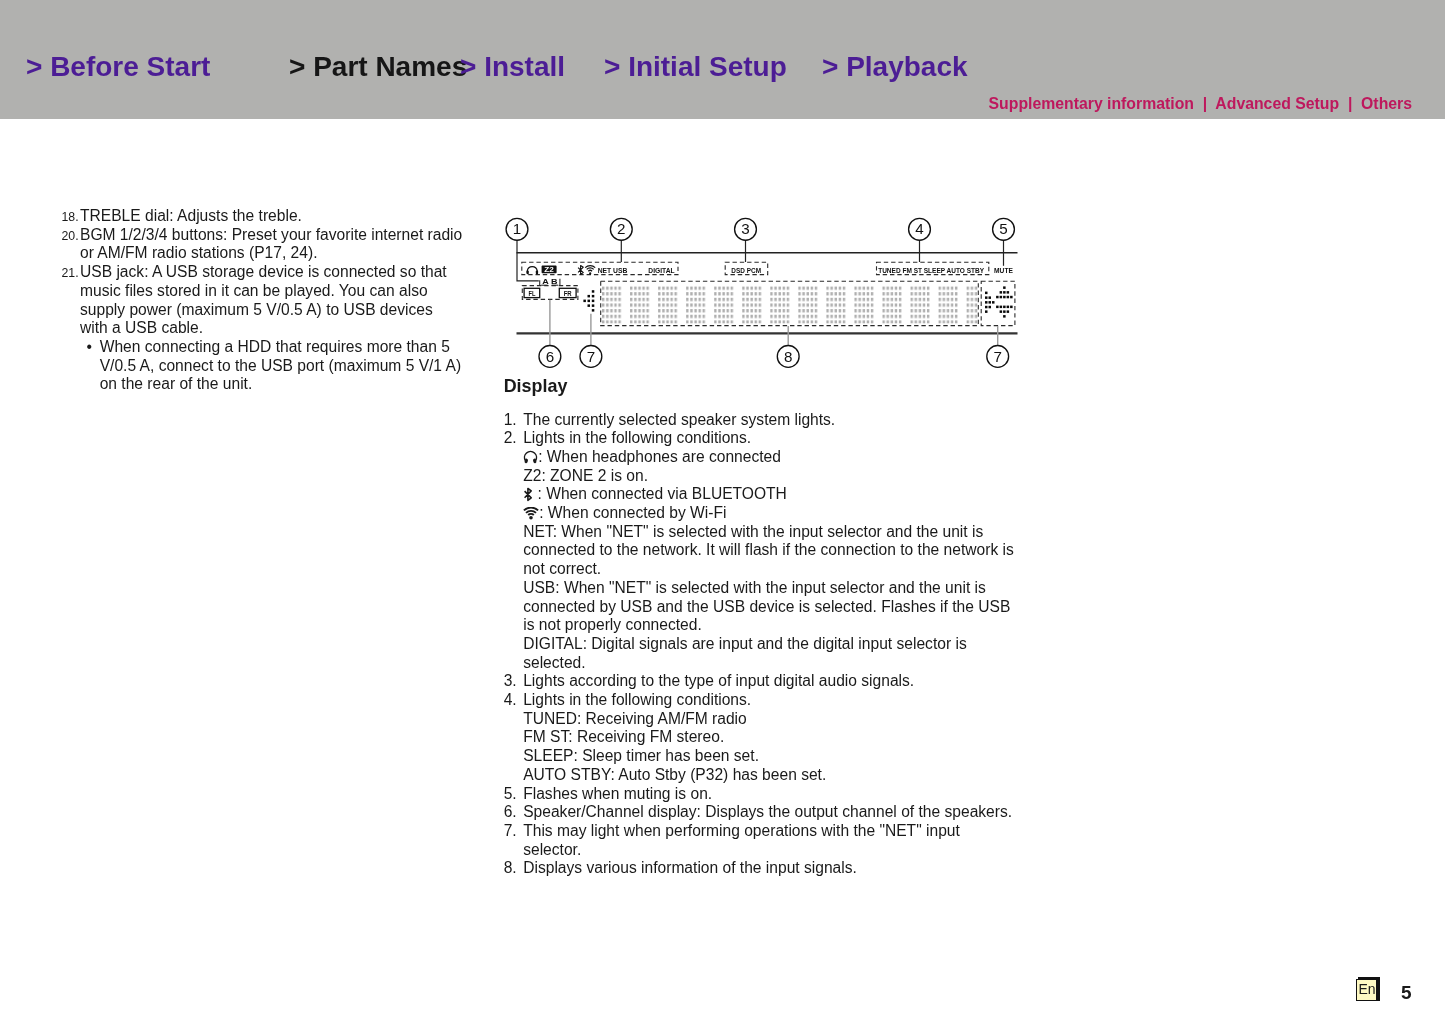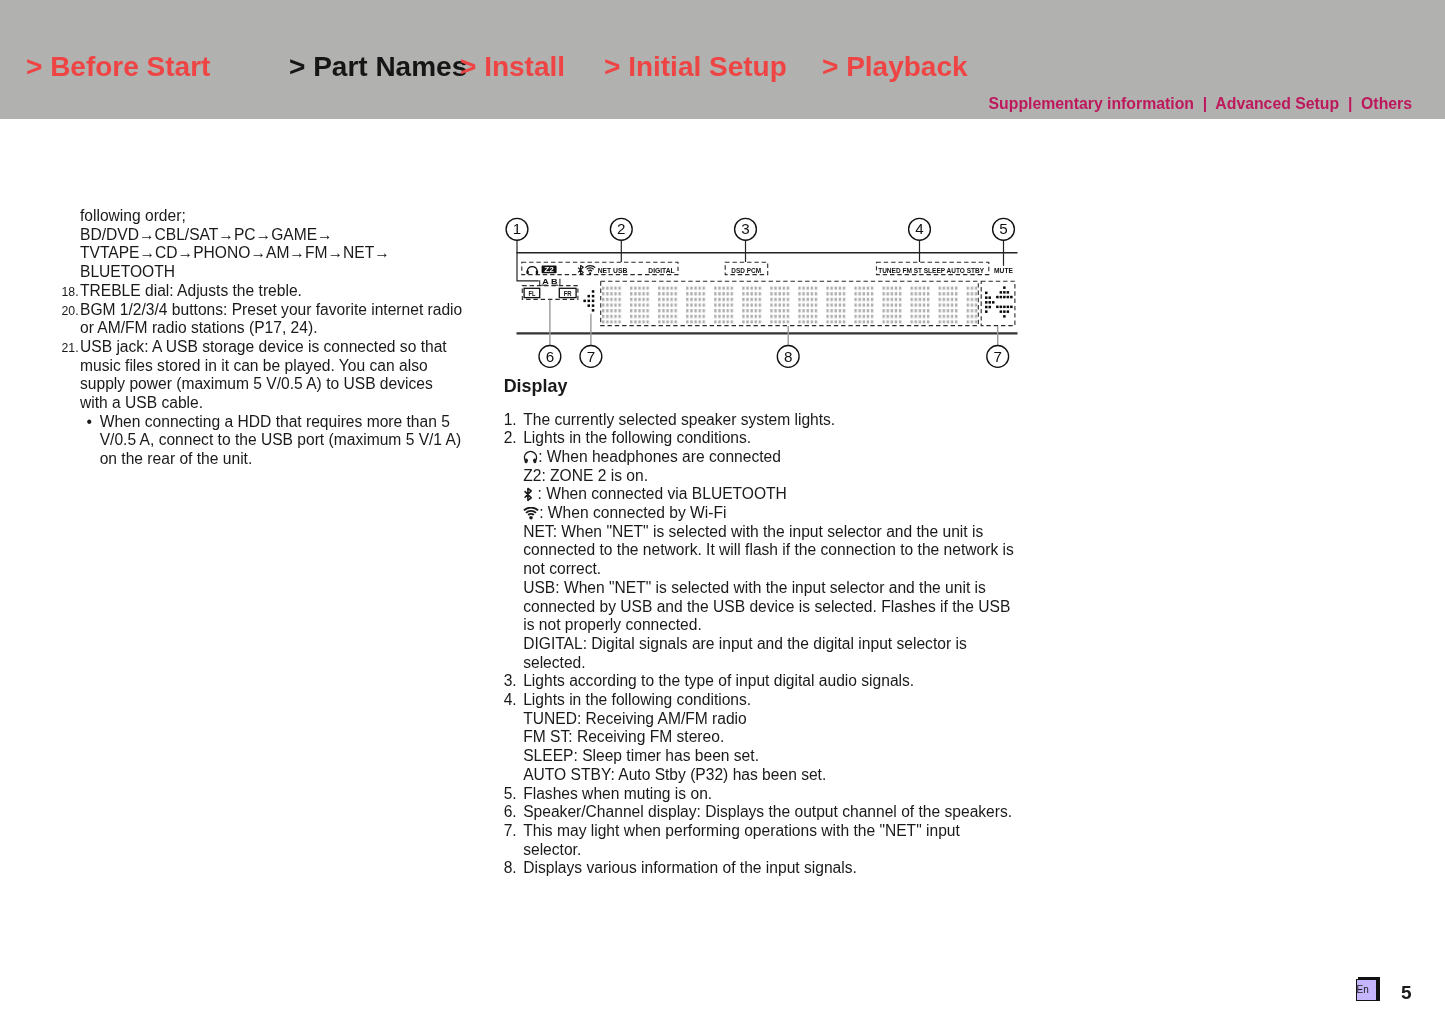--- a/index.html
+++ b/index.html
@@ -1,40 +1,39 @@
 <!DOCTYPE html>
 <html><head><meta charset="utf-8">
 <style>
 html,body{margin:0;padding:0;}
 body{width:1445px;height:1023px;position:relative;background:#fff;
      font-family:"Liberation Sans",sans-serif;color:#1a1a1a;overflow:hidden;}
 .abs{position:absolute;}
 #band{left:0;top:0;width:1445px;height:119px;background:#b1b1af;}
-.nav{top:51px;font-size:28px;font-weight:bold;color:#ef4444;white-space:pre;}
+.nav{top:51px;font-size:28px;font-weight:bold;color:#4c1d95;white-space:pre;}
 .nav.cur{color:#161616;margin-left:42px;}
 #nav2{top:95px;right:33px;font-size:15.8px;font-weight:bold;color:#be185d;white-space:pre;}
 #lcol{left:80px;top:207.0px;font-size:15.6px;line-height:18.7px;width:420px;}
 #rcol{left:523.2px;top:410.5px;font-size:15.6px;line-height:18.7px;width:510px;}
 #dhead{left:503.7px;top:375.9px;font-size:17.9px;font-weight:bold;}
 .it{position:relative;}
 .n17{position:absolute;left:-18.5px;top:1.2px;font-size:12.3px;line-height:18.7px;}
 .n1{position:absolute;left:-19.5px;top:0;}
 .bul{position:absolute;left:-13.2px;top:0;}
 svg text{font-family:"Liberation Sans",sans-serif;}
 </style></head>
 <body>
 <div class="abs" id="band"></div>
 <div class="abs nav" style="left:26px;">&gt; Before Start</div>
 <div class="abs nav cur" style="left:247px;">&gt; Part Names</div>
 <div class="abs nav" style="left:460px;">&gt; Install</div>
 <div class="abs nav" style="left:604px;">&gt; Initial Setup</div>
 <div class="abs nav" style="left:822px;text-align:center;">&gt; Playback</div>
 <div class="abs" id="nav2">Supplementary information  |  Advanced Setup  |  Others</div>
 <div class="abs" id="lcol">
-<div>following order;<br>BD/DVD→CBL/SAT→PC→GAME→<br>TVTAPE→CD→PHONO→AM→FM→NET→<br>BLUETOOTH</div>
 <div class="it"><span class="n17">18.</span>TREBLE dial: Adjusts the treble.</div>
 <div class="it"><span class="n17">20.</span>BGM 1/2/3/4 buttons: Preset your favorite internet radio<br>or AM/FM radio stations (P17, 24).</div>
 <div class="it"><span class="n17">21.</span>USB jack: A USB storage device is connected so that<br>music files stored in it can be played. You can also<br>supply power (maximum 5 V/0.5 A) to USB devices<br>with a USB cable.</div>
 <div class="it" style="margin-left:19.7px;"><span class="bul">•</span>When connecting a HDD that requires more than 5<br>V/0.5 A, connect to the USB port (maximum 5 V/1 A)<br>on the rear of the unit.</div>
 </div>
 <div class="abs" id="dhead">Display</div>
 <div class="abs" id="rcol">
 <div class="it"><span class="n1">1.</span>The currently selected speaker system lights.</div>
 <div class="it"><span class="n1">2.</span>Lights in the following conditions.<br><svg width="15" height="14" viewBox="0 0 15 14" style="vertical-align:-2.5px">
         <path d="M2.6 11.0 A6 6 0 1 1 12.4 11.0" fill="none" stroke="#1a1a1a" stroke-width="1.5"></path>
@@ -156,14 +155,14 @@
     <circle cx="549.9" cy="356.4" r="10.9" fill="#fff" stroke="#111" stroke-width="1.35"></circle>
     <text x="549.9" y="361.5" font-size="15.2" fill="#111" text-anchor="middle">6</text>
     <circle cx="590.9" cy="356.4" r="10.9" fill="#fff" stroke="#111" stroke-width="1.35"></circle>
     <text x="590.9" y="361.5" font-size="15.2" fill="#111" text-anchor="middle">7</text>
     <circle cx="788.2" cy="356.4" r="10.9" fill="#fff" stroke="#111" stroke-width="1.35"></circle>
     <text x="788.2" y="361.5" font-size="15.2" fill="#111" text-anchor="middle">8</text>
     <circle cx="997.7" cy="356.4" r="10.9" fill="#fff" stroke="#111" stroke-width="1.35"></circle>
     <text x="997.7" y="361.5" font-size="15.2" fill="#111" text-anchor="middle">7</text>
   </svg>
 <div class="abs" style="left:1358px;top:976.5px;width:21.7px;height:24px;background:#111;"></div>
-<div class="abs" style="left:1355.5px;top:979px;width:19px;height:19.7px;background:#c4b5fd;border:1.6px solid #111;
-     font-size:10px;text-align:left;line-height:19.7px;">En</div>
+<div class="abs" style="left:1355.5px;top:979px;width:19px;height:19.7px;background:#fef9c3;border:1.6px solid #111;
+     font-size:14px;text-align:right;line-height:19.7px;">En</div>
 <div class="abs" style="left:1401px;top:981.5px;font-size:19px;font-weight:bold;">5</div>
 </body></html>

